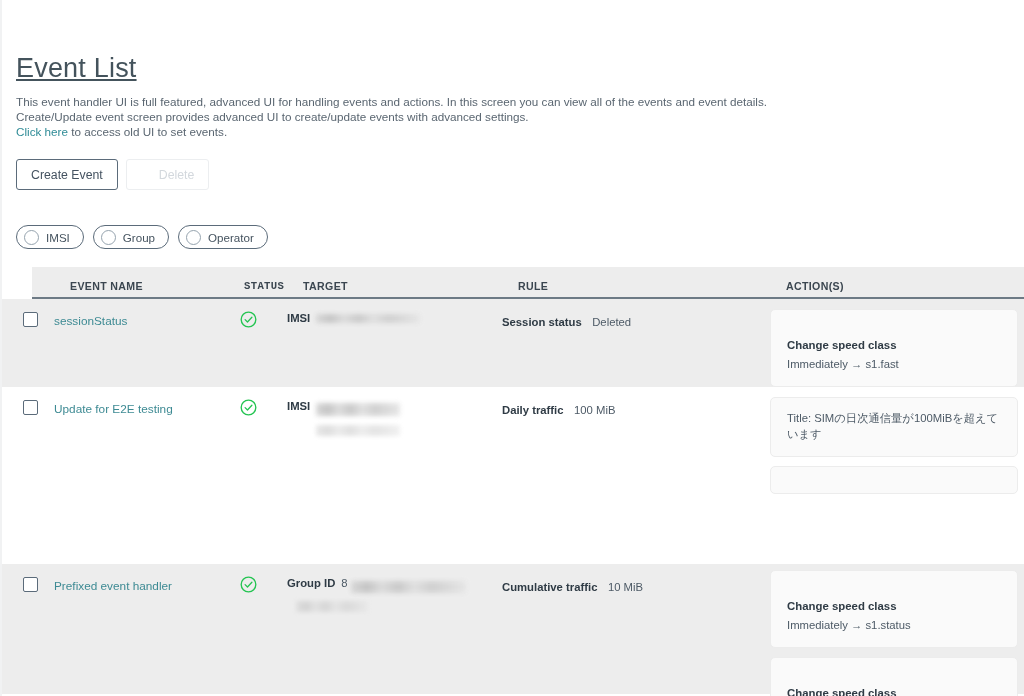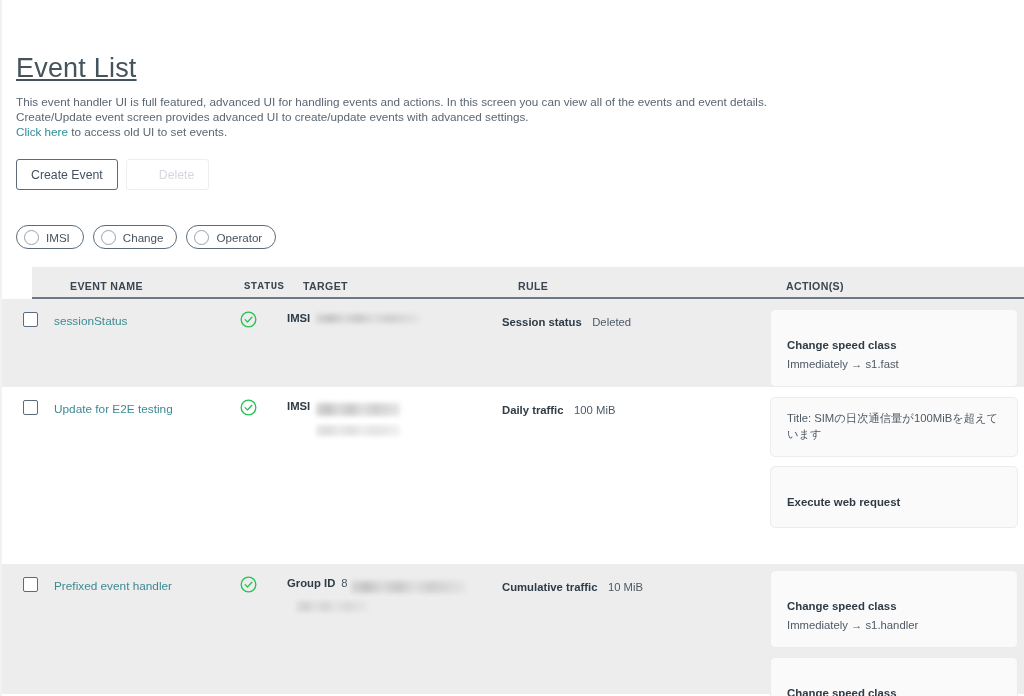--- a/index.html
+++ b/index.html
@@ -257,21 +257,21 @@
     <button class="btn btn-disabled">Delete</button>
   </div>
 
   <div class="chips">
     <div class="chip">
       <span class="radio"></span>
       <span>IMSI</span>
     </div>
     <div class="chip">
       <span class="radio"></span>
-      <span>Change</span>
+      <span>Group</span>
     </div>
     <div class="chip">
       <span class="radio"></span>
       <span>Operator</span>
     </div>
   </div>
 
   <div class="table">
 
     <div class="thead">
@@ -337,21 +337,20 @@
       </div>
       <div class="cell c-rule">
         <span class="kv-key">Daily traffic</span>
         <span class="kv-val">100 MiB</span>
       </div>
       <div class="cell c-action">
         <div class="action-card">
           <div class="action-desc">Title: SIMの日次通信量が100MiBを超えています</div>
         </div>
         <div class="action-card">
-          <div class="action-title">Execute web request</div>
         </div>
       </div>
     </div>
 
     <div class="row shaded" style="height:130px">
       <div class="cell c-check">
         <div class="checkbox"></div>
       </div>
       <div class="cell c-name">
         <span class="ev-name">Prefixed event handler</span>
@@ -372,21 +371,21 @@
           </span>
         </div>
       </div>
       <div class="cell c-rule">
         <span class="kv-key">Cumulative traffic</span>
         <span class="kv-val">10 MiB</span>
       </div>
       <div class="cell c-action" style="top:6px">
         <div class="action-card">
           <div class="action-title">Change speed class</div>
-          <div class="action-desc">Immediately → s1.handler</div>
+          <div class="action-desc">Immediately → s1.status</div>
         </div>
         <div class="action-card">
           <div class="action-title">Change speed class</div>
           <div class="action-desc"></div>
         </div>
       </div>
     </div>
 
   </div>
 </div>

